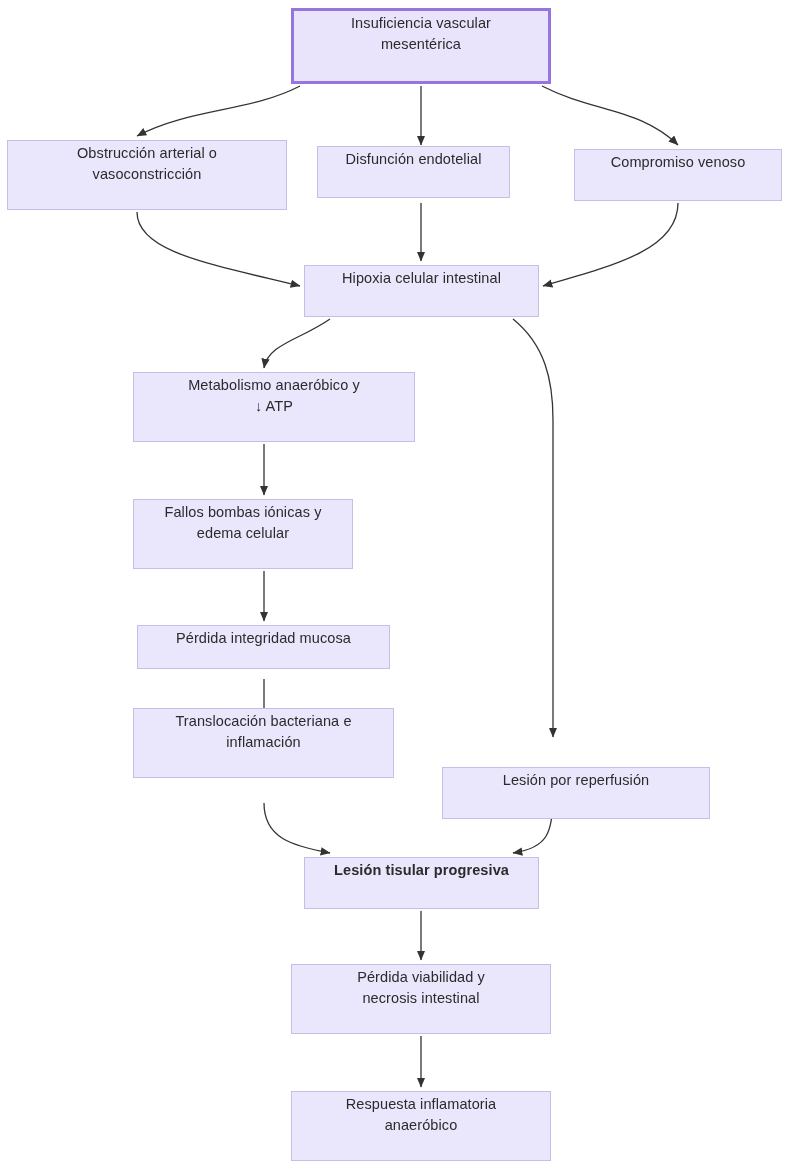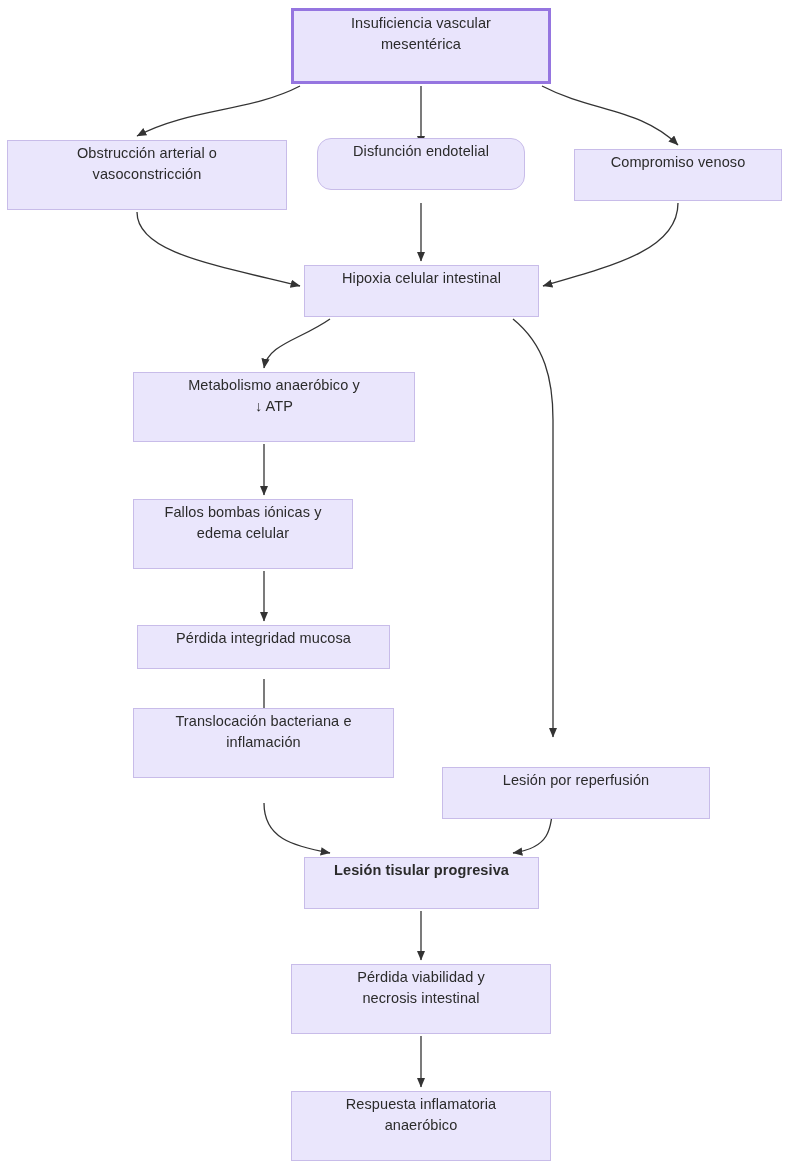--- a/index.html
+++ b/index.html
@@ -73,21 +73,21 @@
         <path d="M 421,911 L 421,960" fill="none" stroke="#333333" stroke-width="1.3" marker-end="url(#arrowhead)"></path>
         <path d="M 421,1036 L 421,1087" fill="none" stroke="#333333" stroke-width="1.3" marker-end="url(#arrowhead)"></path>
       </g>
   </svg>
 
   <div id="nodes">
       <div class="node root" style="left: 291px; top: 8px; width: 260px; height: 76px;"><span>Insuficiencia vascular
 mesentérica</span></div>
       <div class="node" style="left: 7px; top: 140px; width: 280px; height: 70px;"><span>Obstrucción arterial o
 vasoconstricción</span></div>
-      <div class="node" style="left: 317px; top: 138px; width: 208px; height: 52px; border-radius: 14px;"><span>Disfunción endotelial</span></div>
+      <div class="node" style="left: 317px; top: 146px; width: 193px; height: 52px;"><span>Disfunción endotelial</span></div>
       <div class="node" style="left: 574px; top: 149px; width: 208px; height: 52px;"><span>Compromiso venoso</span></div>
       <div class="node" style="left: 304px; top: 265px; width: 235px; height: 52px;"><span>Hipoxia celular intestinal</span></div>
       <div class="node" style="left: 133px; top: 372px; width: 282px; height: 70px;"><span>Metabolismo anaeróbico y
 ↓ ATP</span></div>
       <div class="node" style="left: 133px; top: 499px; width: 220px; height: 70px;"><span>Fallos bombas iónicas y
 edema celular</span></div>
       <div class="node" style="left: 137px; top: 625px; width: 253px; height: 44px;"><span>Pérdida integridad mucosa</span></div>
       <div class="node" style="left: 133px; top: 708px; width: 261px; height: 70px;"><span>Translocación bacteriana e
 inflamación</span></div>
       <div class="node" style="left: 442px; top: 767px; width: 268px; height: 52px;"><span>Lesión por reperfusión</span></div>

